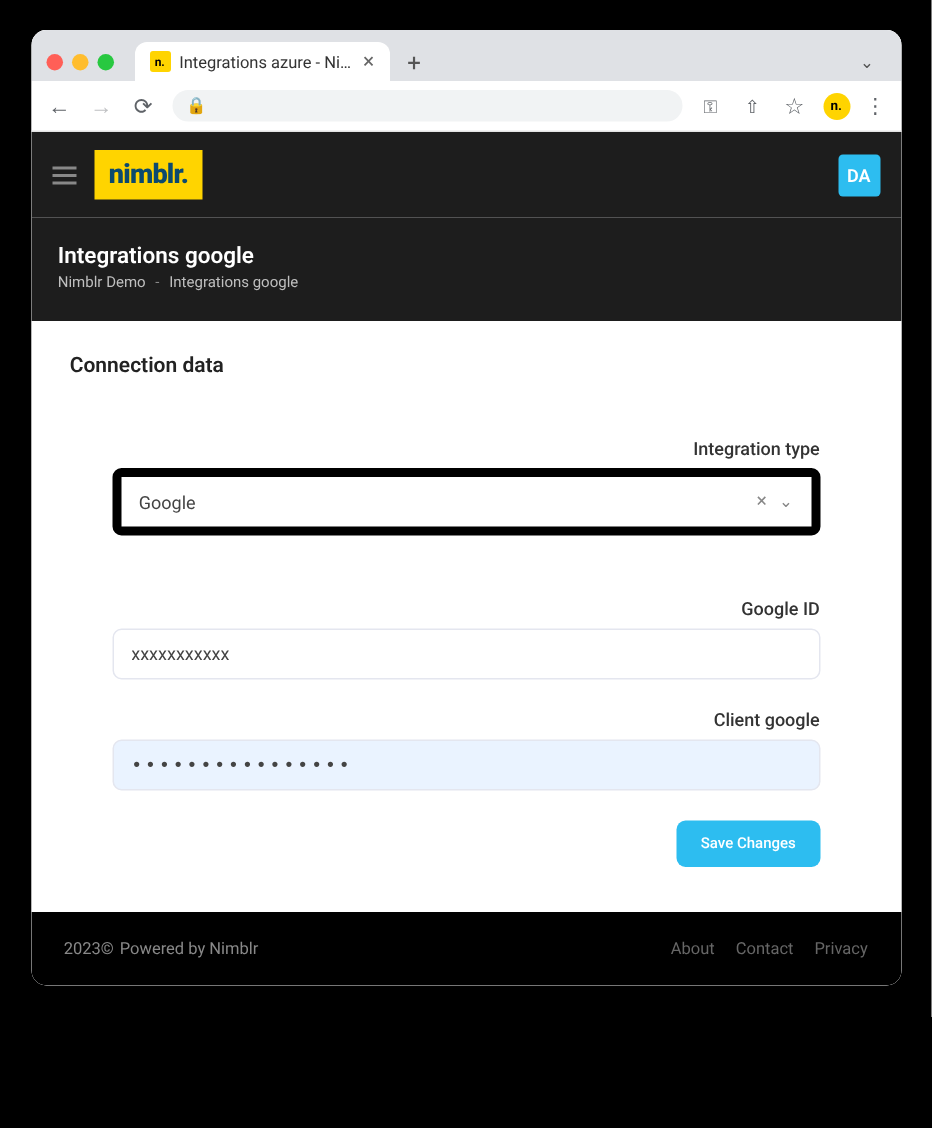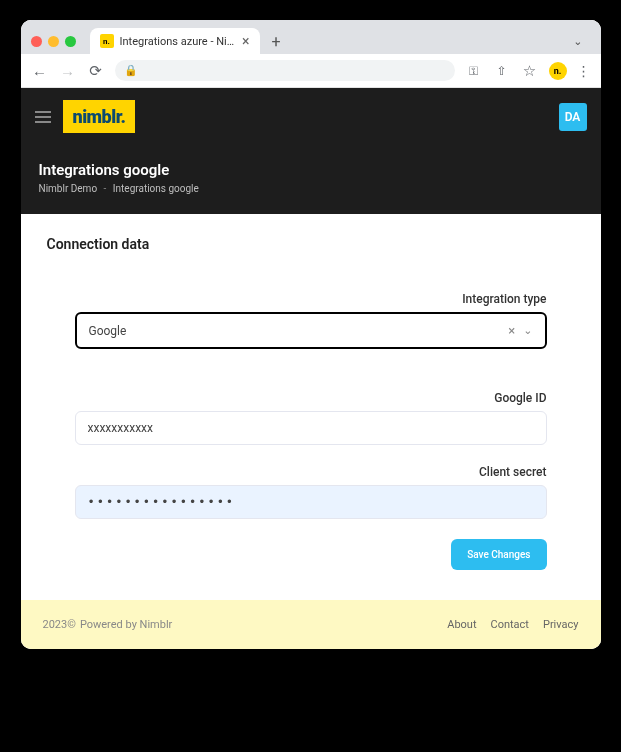--- a/index.html
+++ b/index.html
@@ -38,30 +38,30 @@
   .crumbs { font-size:10px; color:#bfbfbf;}
   .crumbs a { color:#bfbfbf; text-decoration:none;}
   .crumb-sep { margin:0 4px; color:#888;}
 
   .content { background:#fff; margin:0; padding:22px 26px 30px;}
   .section-title { font-size:14px; font-weight:600; color:#222; margin-bottom:40px;}
   .form-area { padding: 0 28px; }
   .field-label { text-align:right; font-size:12px; color:#333; font-weight:500; margin-bottom:6px;}
   .field-row { margin-bottom:42px; }
   .field-row.small-gap { margin-bottom:20px; }
-  .select-box { border:2px solid #000000; border-radius:6px; padding:9px 12px; display:flex; align-items:center; font-size:12px; color:#444; cursor:pointer;}
+  .select-box { border:6px solid #000000; border-radius:6px; padding:9px 12px; display:flex; align-items:center; font-size:12px; color:#444; cursor:pointer;}
   .select-val { flex:1; }
   .clear-x { color:#888; font-size:13px; margin-right:8px; cursor:pointer;}
   .sel-chev { color:#888; font-size:11px;}
   .text-input { width:100%; border:1px solid #e4e6ef; border-radius:6px; padding:9px 12px; font-size:12px; color:#444; background:#fff; outline:none;}
   .text-input.secret { background:#eaf3ff; font-family:monospace; letter-spacing:2px;}
   .actions { display:flex; justify-content:flex-end; margin-top:18px;}
   .btn-primary { background:#2dbdf0; color:#fff; border:none; border-radius:6px; padding:10px 16px; font-size:10px; font-weight:500; cursor:pointer;}
 
-  .footer { background:#fef9c3; padding:18px 22px; display:flex; align-items:center; font-size:11px; color:#888;}
+  .footer { background:#000000; padding:18px 22px; display:flex; align-items:center; font-size:11px; color:#888;}
   .footer-left { display:flex; gap:4px;}
   .footer-links { margin-left:auto; display:flex; gap:14px;}
   .footer-links a { color:#666; text-decoration:none; cursor:pointer;}
 </style>
 </head>
 <body>
 
 <div class="window">
 
   <div class="chrome-bar">
@@ -130,21 +130,21 @@
             <span class="sel-chev">⌄</span>
           </div>
         </div>
 
         <div class="field-row small-gap">
           <div class="field-label">Google ID</div>
           <input class="text-input" type="text" value="xxxxxxxxxxx" style="">
         </div>
 
         <div class="field-row small-gap">
-          <div class="field-label">Client secret</div>
+          <div class="field-label">Client google</div>
           <input class="text-input secret" type="text" value="••••••••••••••••" style="">
         </div>
 
         <div class="actions">
           <button class="btn-primary">Save Changes</button>
         </div>
 
       </div>
     </div>
 

